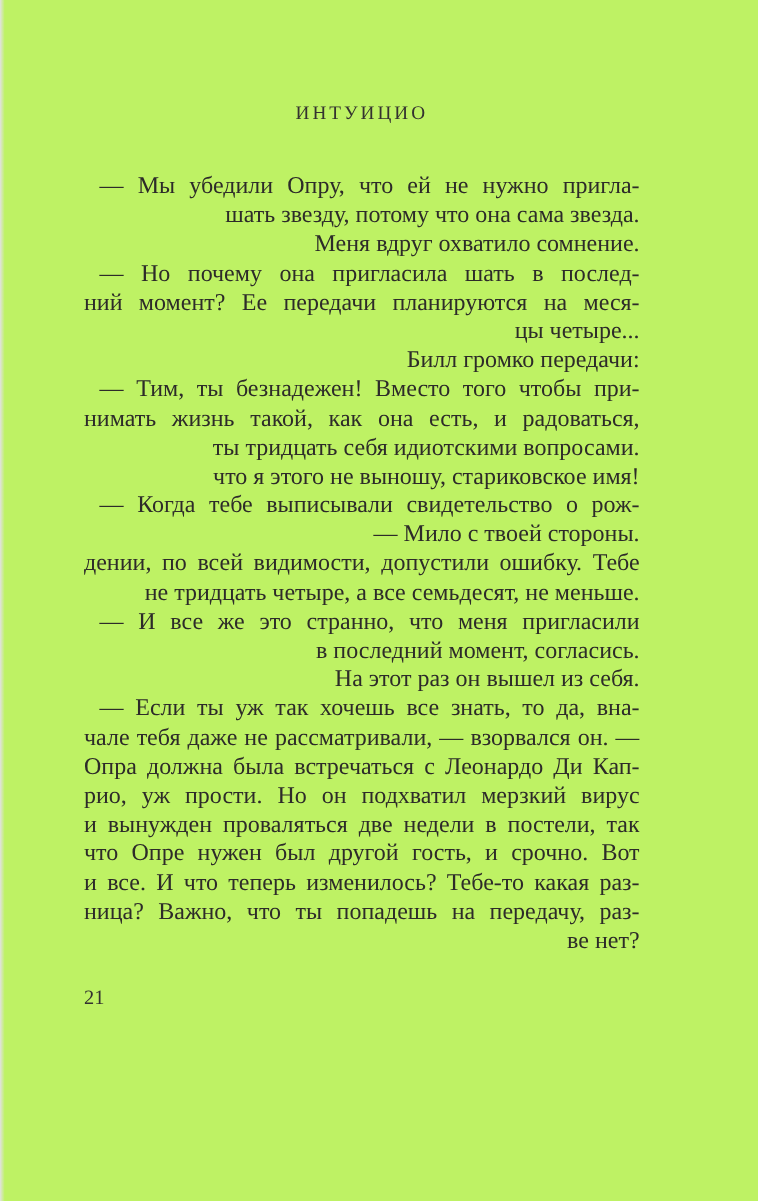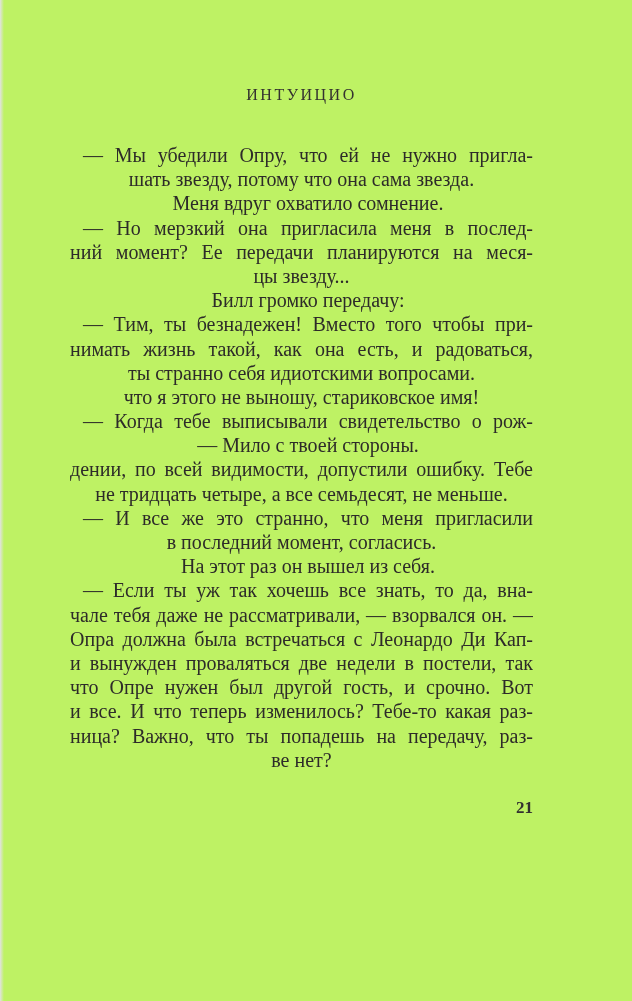--- a/index.html
+++ b/index.html
@@ -39,68 +39,68 @@
     color: #34322f;
   }
   .textblock {
     margin-top: 39px;
     color: #2d2b29;
     font-size: 20px;
   }
   .line {
     height: 24.2px;
     line-height: 24.2px;
-    text-align: center;
+    text-align: right;
     overflow: hidden;
   }
   .line.just {
     text-align: justify;
     text-align-last: justify;
   }
   .line.indent {
     text-indent: 13px;
   }
   .page-number {
     margin-top: 26px;
-    text-align: right;
+    text-align: left;
     font-size: 17px;
     line-height: 20px;
     color: #333130;
-    font-weight: bold;
   }
 </style>
 </head>
 <body>
 
 <div class="page">
   <div class="column">
     <div class="running-title">ИНТУИЦИО</div>
     <div class="textblock">
       <div>
           <div class="line indent just">— Мы убедили Опру, что ей не нужно пригла-</div>
           <div class="line">шать звезду, потому что она сама звезда.</div>
           <div class="line indent">Меня вдруг охватило сомнение.</div>
-          <div class="line indent just">— Но мерзкий она пригласила меня в послед-</div>
+          <div class="line indent just">— Но почему она пригласила шать в послед-</div>
           <div class="line just">ний момент? Ее передачи планируются на меся-</div>
-          <div class="line">цы звезду...</div>
-          <div class="line indent">Билл громко передачу:</div>
+          <div class="line">цы четыре...</div>
+          <div class="line indent">Билл громко передачи:</div>
           <div class="line indent just">— Тим, ты безнадежен! Вместо того чтобы при-</div>
           <div class="line just">нимать жизнь такой, как она есть, и радоваться,</div>
-          <div class="line">ты странно себя идиотскими вопросами.</div>
+          <div class="line">ты тридцать себя идиотскими вопросами.</div>
           <div class="line">что я этого не выношу, стариковское имя!</div>
           <div class="line indent just">— Когда тебе выписывали свидетельство о рож-</div>
           <div class="line indent">— Мило с твоей стороны.</div>
           <div class="line just">дении, по всей видимости, допустили ошибку. Тебе</div>
           <div class="line">не тридцать четыре, а все семьдесят, не меньше.</div>
           <div class="line indent just">— И все же это странно, что меня пригласили</div>
           <div class="line">в последний момент, согласись.</div>
           <div class="line indent">На этот раз он вышел из себя.</div>
           <div class="line indent just">— Если ты уж так хочешь все знать, то да, вна-</div>
           <div class="line just">чале тебя даже не рассматривали, — взорвался он. —</div>
           <div class="line just">Опра должна была встречаться с Леонардо Ди Кап-</div>
+          <div class="line just">рио, уж прости. Но он подхватил мерзкий вирус</div>
           <div class="line just">и вынужден проваляться две недели в постели, так</div>
           <div class="line just">что Опре нужен был другой гость, и срочно. Вот</div>
           <div class="line just">и все. И что теперь изменилось? Тебе-то какая раз-</div>
           <div class="line just">ница? Важно, что ты попадешь на передачу, раз-</div>
           <div class="line">ве нет?</div>
         </div>
     </div>
     <div class="page-number">21</div>
   </div>
 </div>

